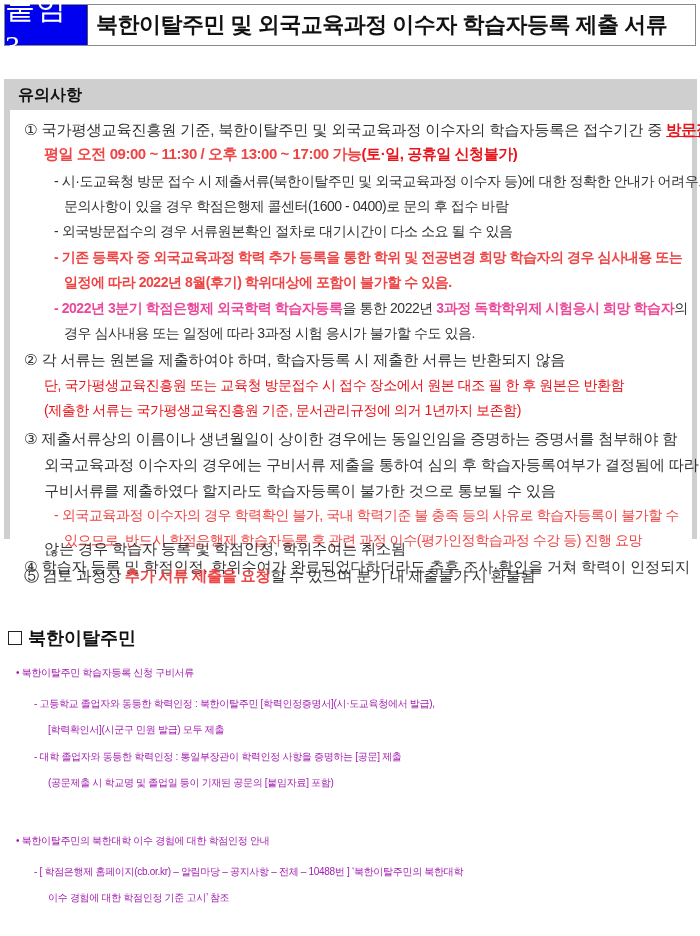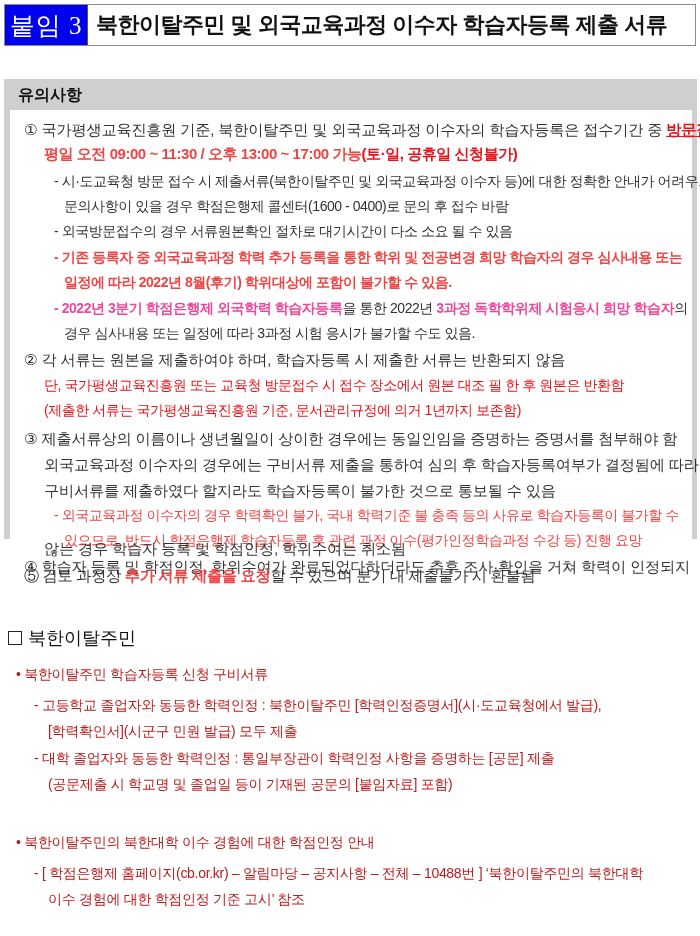--- a/index.html
+++ b/index.html
@@ -6,21 +6,21 @@
   body {
     width:700px; height:936px; position:relative; overflow:hidden;
     font-family:"Liberation Sans","DejaVu Sans",sans-serif; color:#222;
   }
   .title-bar {
     position:absolute; left:4px; top:4px; width:690px; height:40px;
     border:1px solid #8a8a8a; display:flex; align-items:stretch; background:#fff;
   }
   .title-tag {
     width:82px; background:#0000f0; color:#fff;
-    font-family:"Liberation Serif","DejaVu Serif",serif; font-size:25px;
+    font-family:"Liberation Serif","DejaVu Serif",serif; font-size:30px;
     display:flex; align-items:center; justify-content:center; letter-spacing:1px;
     border-right:1px solid #555;
   }
   .title-text {
     flex:1; display:flex; align-items:center; padding-left:8px;
     font-size:22px; font-weight:bold; color:#111; letter-spacing:-0.5px;
   }
   .notice-box {
     position:absolute; left:4px; top:79px; width:693px; height:522px;
     background:#cfcfcf; box-sizing:border-box;
@@ -35,25 +35,25 @@
   .line {
     position:absolute; white-space:nowrap; font-size:14px; letter-spacing:-0.45px; color:#333;
   }
   .l-bold { font-weight:bold; }
   .blue { color:#ef4444; }
   .red { color:#e8141b; }
   .b { font-weight:bold; color:#ec4899; }
   .u { text-decoration:underline; }
   .big { font-size:15.2px; letter-spacing:-0.2px; color:#333; }
   .section-title {
-    position:absolute; left:8px; top:626px; font-size:18px; font-weight:normal; color:#111;
+    position:absolute; left:8px; top:626px; font-size:18px; font-weight:bold; color:#111;
     display:flex; align-items:center; gap:6px;
   }
   .checkbox-icon { width:14px; height:14px; border:1.5px solid #222; box-sizing:border-box; display:inline-block; }
-  .doc { position:absolute; white-space:nowrap; font-size:14px; color:#b91c1c; letter-spacing:-0.3px; }
+  .doc { position:absolute; white-space:nowrap; font-size:10px; color:#a21caf; letter-spacing:-0.3px; }
 </style>
 </head>
 <body>
 
 <div class="title-bar">
   <div class="title-tag">붙임 3</div>
   <div class="title-text">북한이탈주민 및 외국교육과정 이수자 학습자등록 제출 서류</div>
 </div>
 
 <div class="notice-box">

